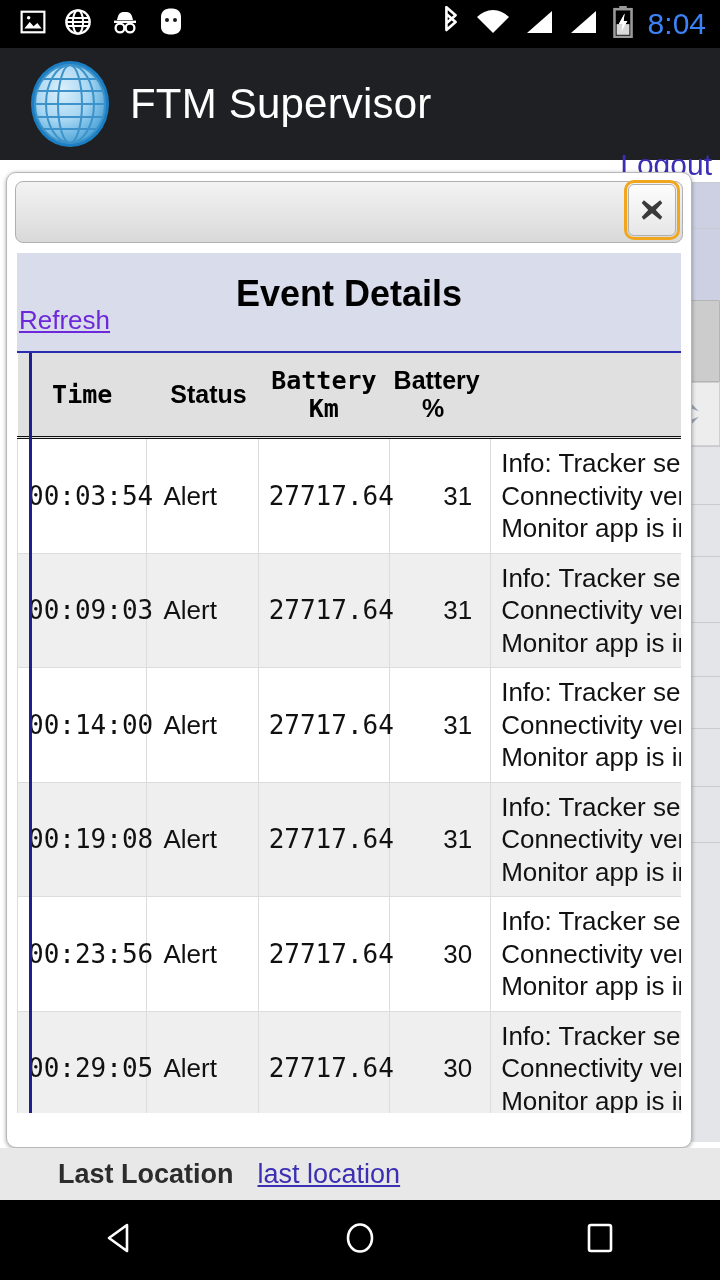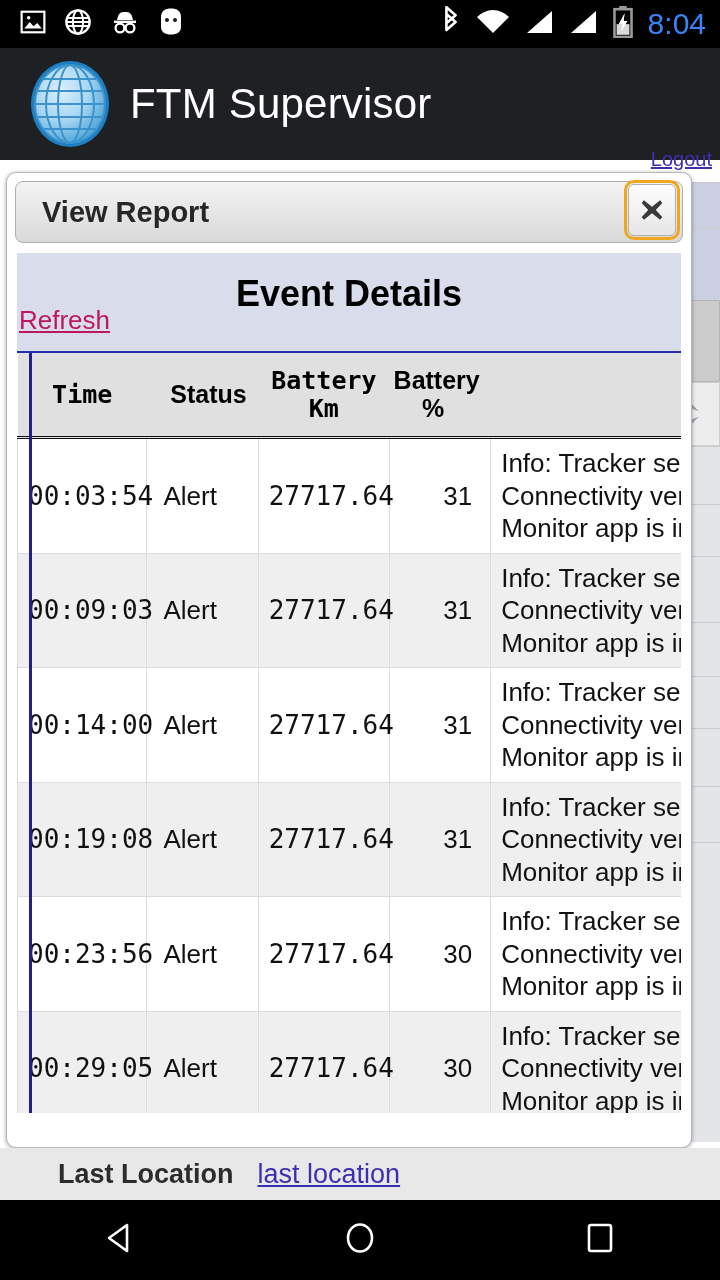--- a/index.html
+++ b/index.html
@@ -27,21 +27,21 @@
     background:#1f2023; display:flex; align-items:center; padding-left:28px;
     overflow:hidden;
   }
   .app-logo { width:84px; height:90px; flex:none; }
   .app-title { color:#ffffff; font-size:42px; font-weight:400; margin-left:18px; letter-spacing:0.2px; }
 
   
   .bgpage { position:absolute; left:0; top:160px; width:720px; height:1000px; background:#ffffff; }
   .bg-logout {
     position:absolute; right:8px; top:-12px;
-    color:#3b2fb3; font-size:20px; text-decoration:underline;
+    color:#3b2fb3; font-size:30px; 
     font-family:"Liberation Sans", sans-serif;
     text-align:center;
   }
   .bg-strip { position:absolute; right:0; top:22px; width:62px; }
   .bg-cell { border-top:1px solid #c9cbd1; background:#e4e5e9; }
   .bg-cell.lav { background:#ccd0e2; }
   .bg-cell.dark { background:#cccccc; border-radius:8px 0 0 8px; border:1px solid #b4b4b4;}
   .bg-sorter {
     background:#ededed; border:1px solid #cfcfcf;
     display:flex; align-items:center; justify-content:center;
@@ -74,21 +74,21 @@
   .dlg-body { position:absolute; left:10px; top:80px; right:10px; bottom:10px; overflow:hidden; }
 
   
   .rpt-head {
     background:#d9dcea; position:relative; height:100px; padding:0;
     border-bottom:2px solid #2b2bb0;
   }
   .rpt-title { text-align:center; font-size:36px; font-weight:bold; color:#000; padding-top:20px; }
   .rpt-sub { text-align:center; font-size:25px; color:#1a1a1a; line-height:1.18; }
   .rpt-refresh {
-    position:absolute; left:2px; top:52px; color:#be185d; font-size:26px;
+    position:absolute; left:2px; top:52px; color:#6d28d9; font-size:26px;
     text-decoration:underline;
   }
 
   
   .tbl-wrap { position:relative; overflow:hidden; height:760px; }
   table.rpt { border-collapse:collapse; table-layout:fixed; width:1000px; }
   table.rpt th {
     background:#e0e0e0; font-size:25px; font-weight:bold; color:#000;
     padding:14px 4px; text-align:center; line-height:1.1;
     border-bottom:3px double #111;
@@ -233,21 +233,20 @@
       <div class="bg-cell" style="height:52px"></div>
       <div class="bg-cell" style="height:58px"></div>
       <div class="bg-cell" style="height:56px"></div>
       <div class="bg-cell" style="height:300px"></div>
     </div>
   </div>
 
   <div class="dialog">
 
     <div class="dlg-titlebar">
-      <span class="dlg-title">View Report</span>
       <div class="dlg-close">
         <svg width="26" height="26" viewBox="0 0 24 24">
           <path d="M4.5 3 L12 9 L19.5 3 L21.5 5.5 L15.5 12 L21.5 18.5 L19.5 21 L12 15 L4.5 21 L2.5 18.5 L8.5 12 L2.5 5.5 Z" fill="#3a3a3a"></path>
         </svg>
       </div>
     </div>
 
     <div class="dlg-body">
 
       <div class="rpt-head">

